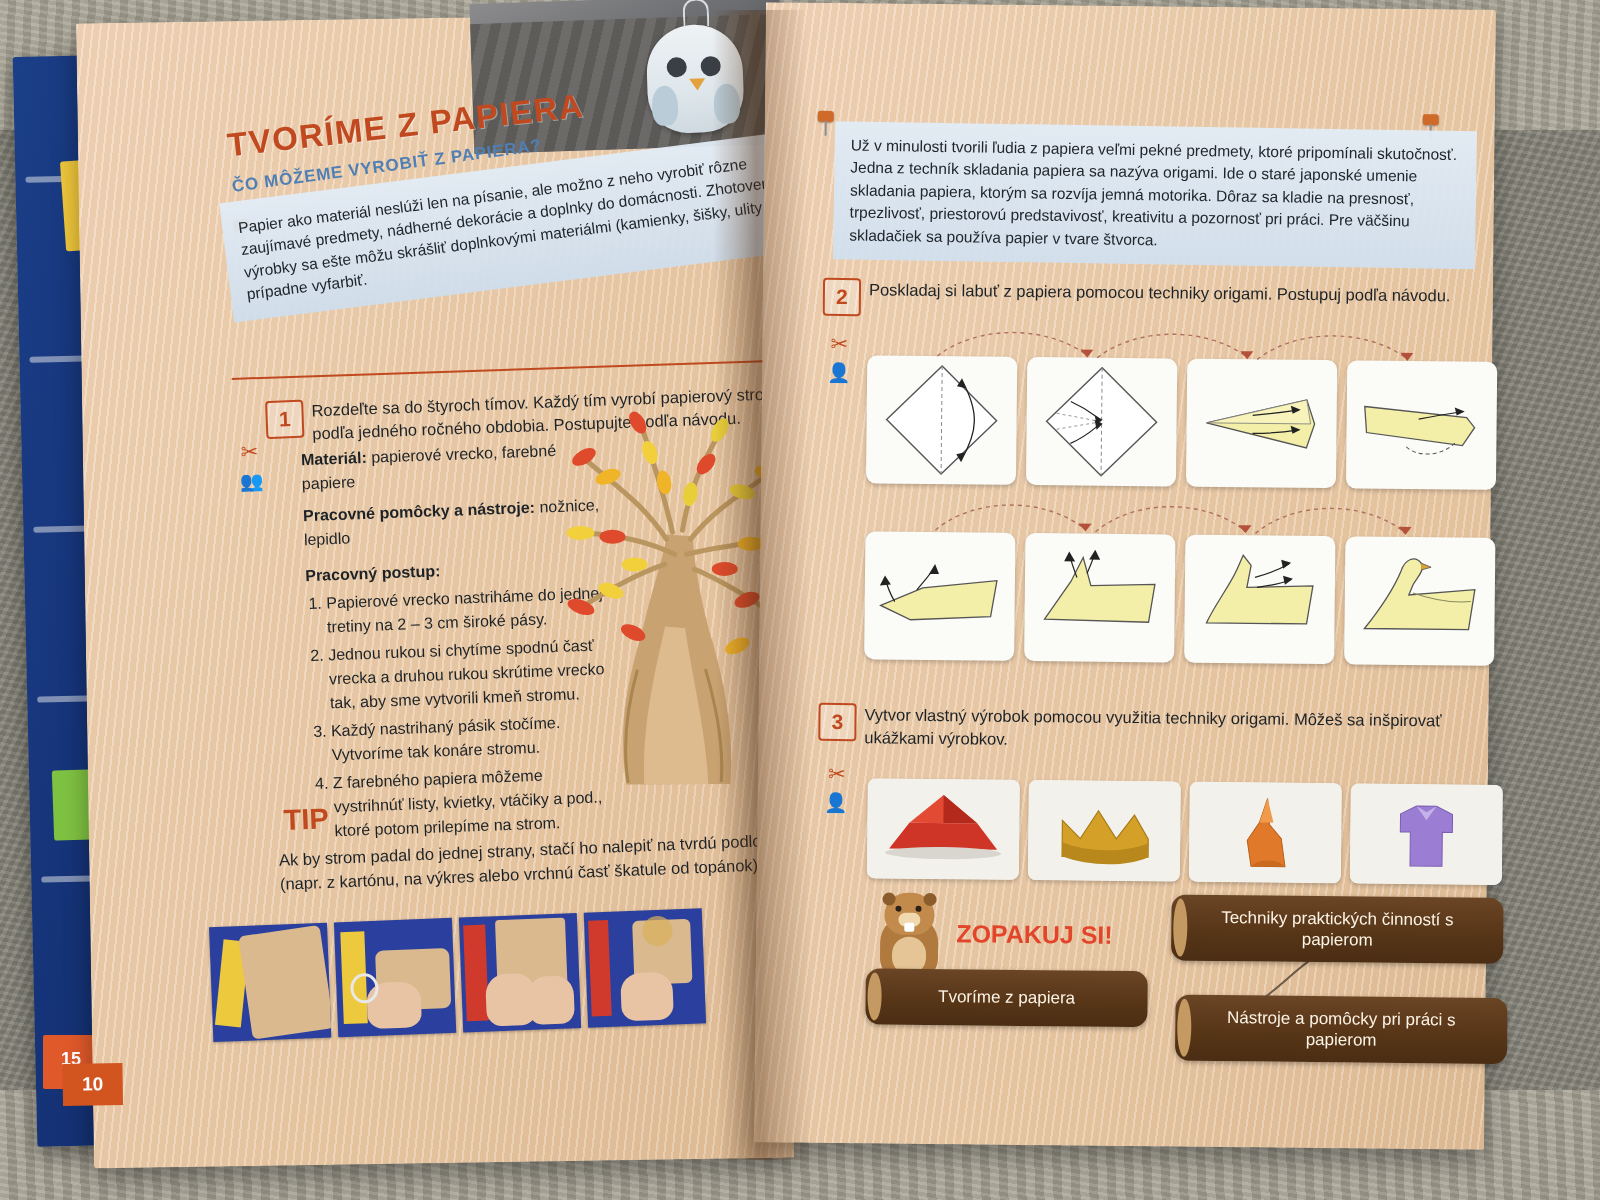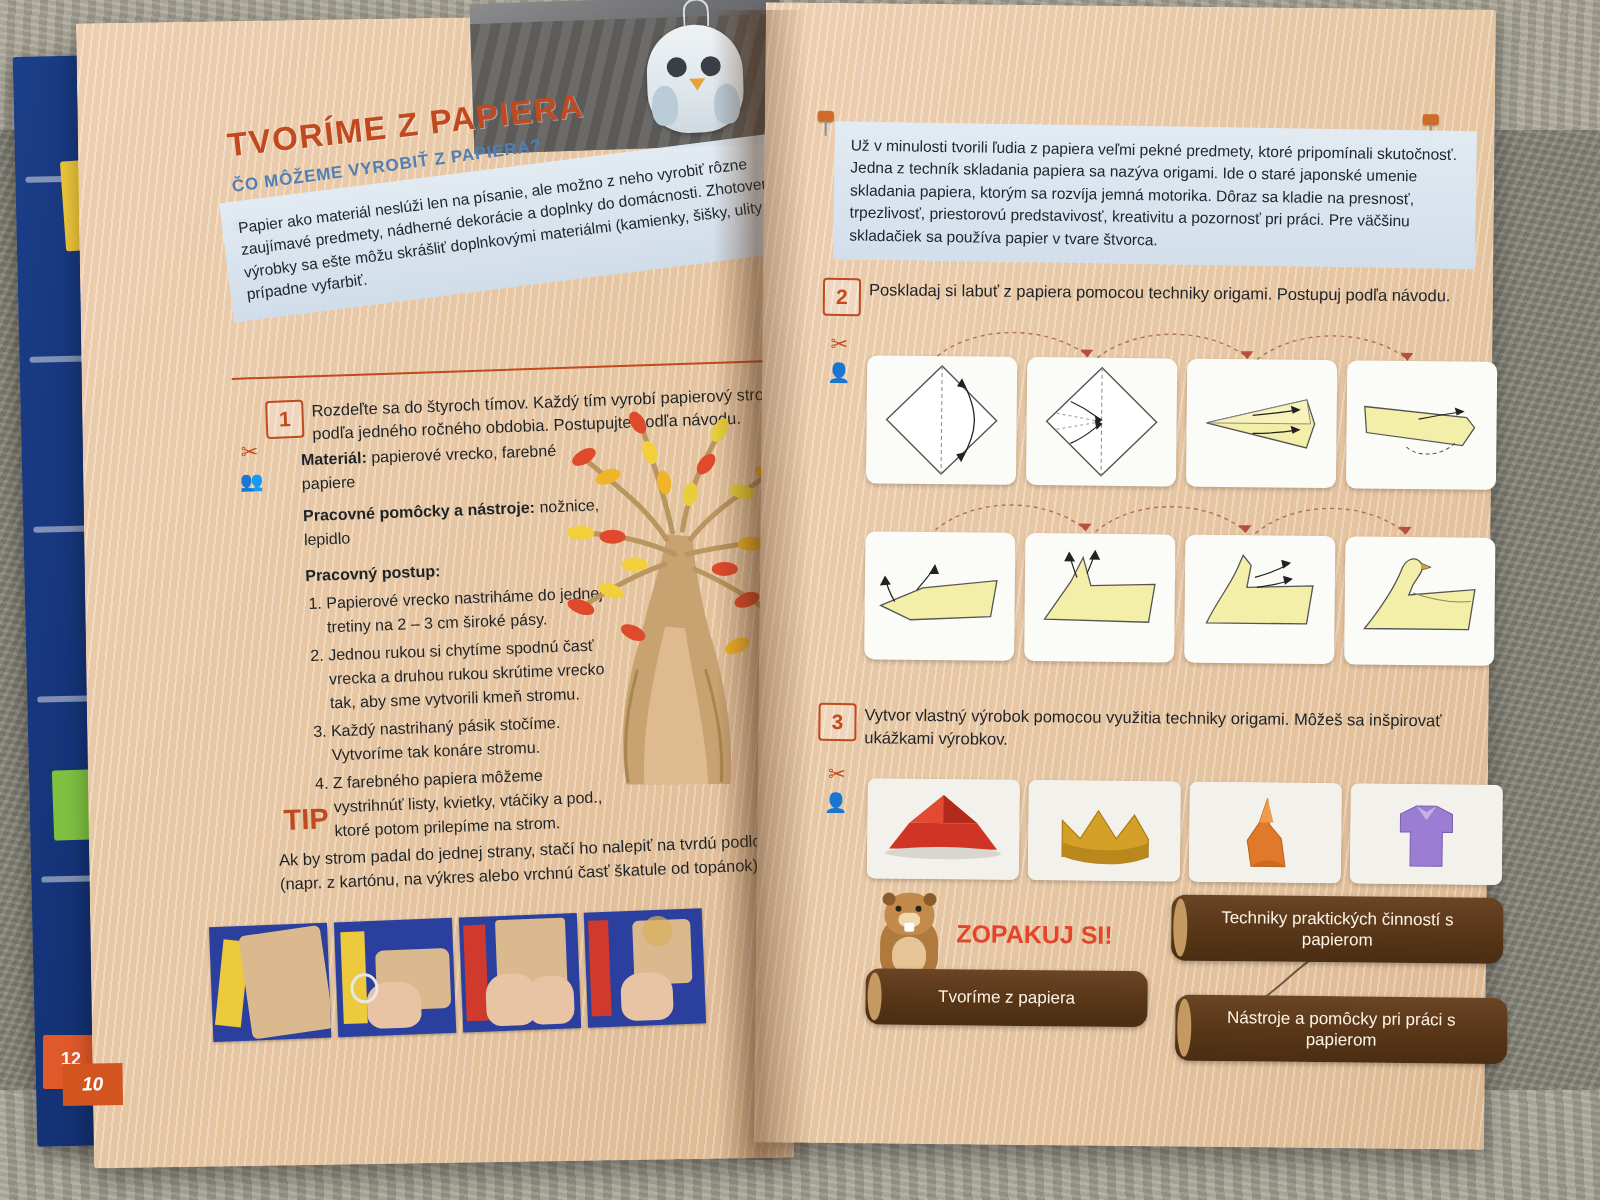--- a/index.html
+++ b/index.html
@@ -469,21 +469,21 @@
       <div class="stripe" style="top:120px"></div>
       <div class="stripe" style="top:300px"></div>
       <div class="stripe" style="top:470px"></div>
       <div class="stripe" style="top:640px"></div>
       <div class="stripe" style="top:820px"></div>
       <div class="stripe" style="top:980px"></div>
     </div>
     <div class="tab-yellow"></div>
     <div class="tab-green"></div>
     <div class="tab-orange">
-      <span style="color:#fff;font-weight:bold;font-size:18px;position:absolute;left:18px;top:14px">12</span>
+      <span style="color:#fff;font-weight:bold;font-size:18px;position:absolute;left:18px;top:14px">15</span>
     </div>
 
     <div class="page page-left">
       <div class="page-inner">
 
         <div class="photo-strip-top">
           <div class="wood"></div>
           <div class="owl">
             <div class="hanger"></div>
             <div class="eye l"></div>
@@ -598,21 +598,21 @@
             <div class="hand" style="left:66px;top:62px;width:46px;height:48px"></div>
           </div>
           <div class="photo-cell" style="width:118px;height:115px">
             <div class="redband" style="left:4px;top:8px;width:20px;height:96px"></div>
             <div class="paperbag" style="left:48px;top:10px;width:58px;height:64px;border-radius:6px"></div>
             <div class="hand" style="left:34px;top:62px;width:52px;height:48px"></div>
             <div style="position:absolute;left:58px;top:6px;width:30px;height:30px;background:#d8b05a;border-radius:50%;opacity:.7"></div>
           </div>
         </div>
 
-        <div class="pagenum-box" style="left:-30px; top:1040px;font-style:italic;">
+        <div class="pagenum-box" style="left:-30px; top:1040px;">
           <span>10</span>
         </div>
 
       </div>
     </div>
 
     <div class="page page-right">
       <div class="page-inner">
 
         <div class="pin" style="left:50px;top:108px;">

